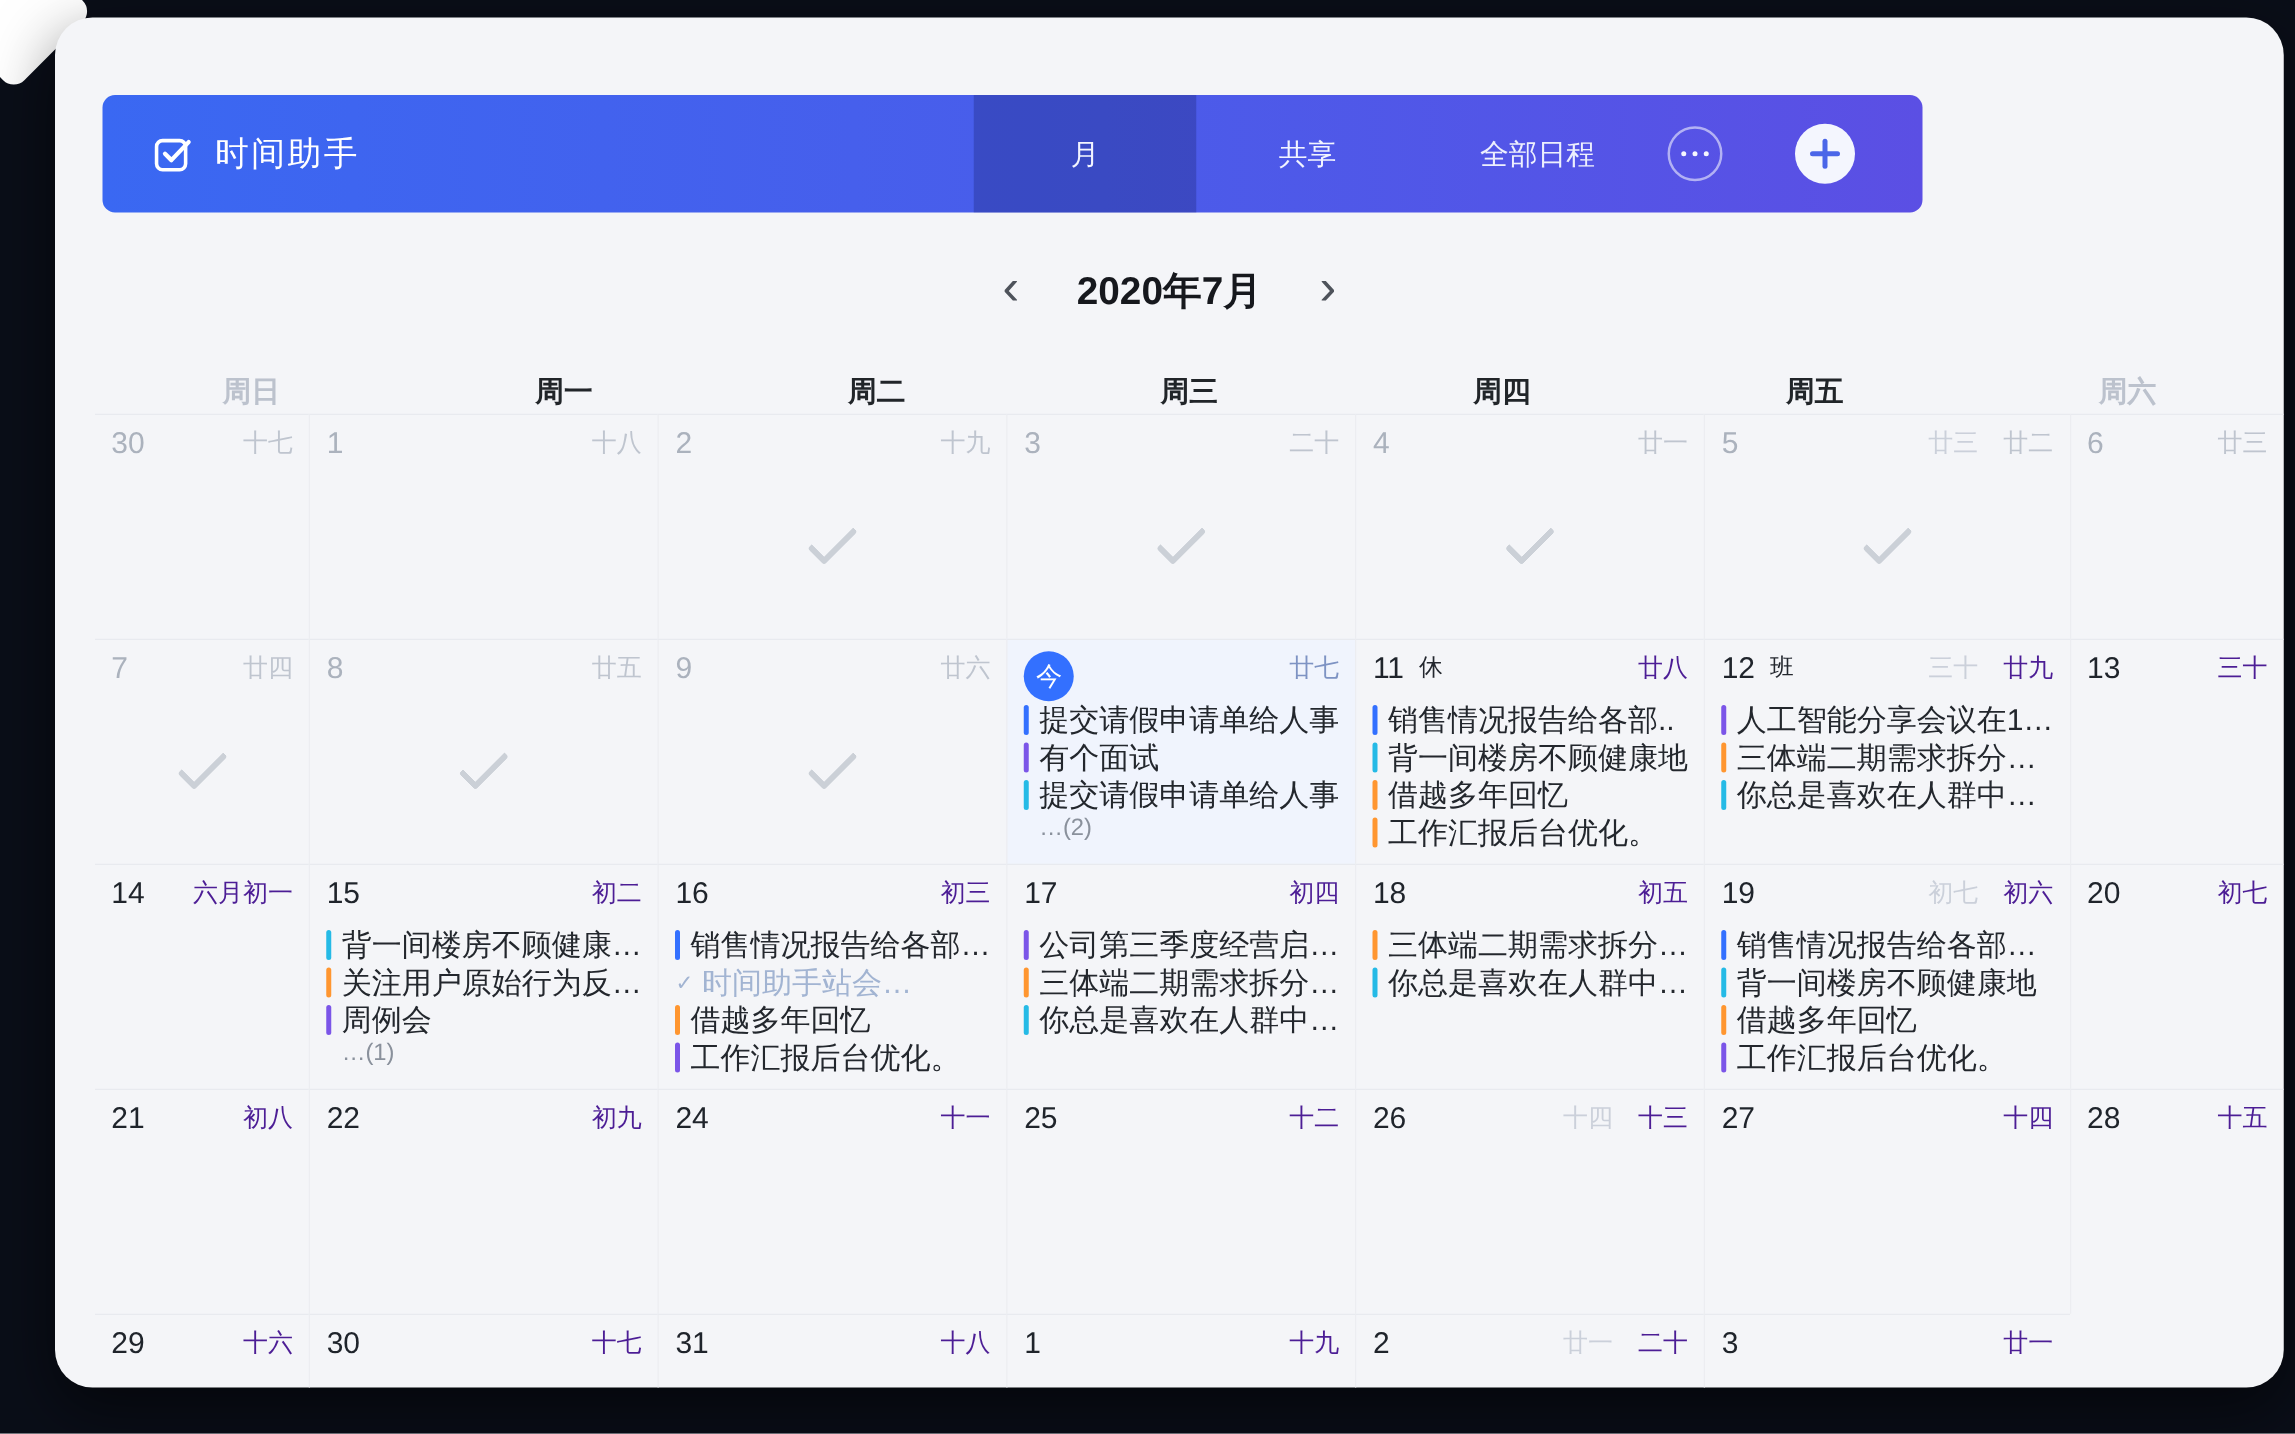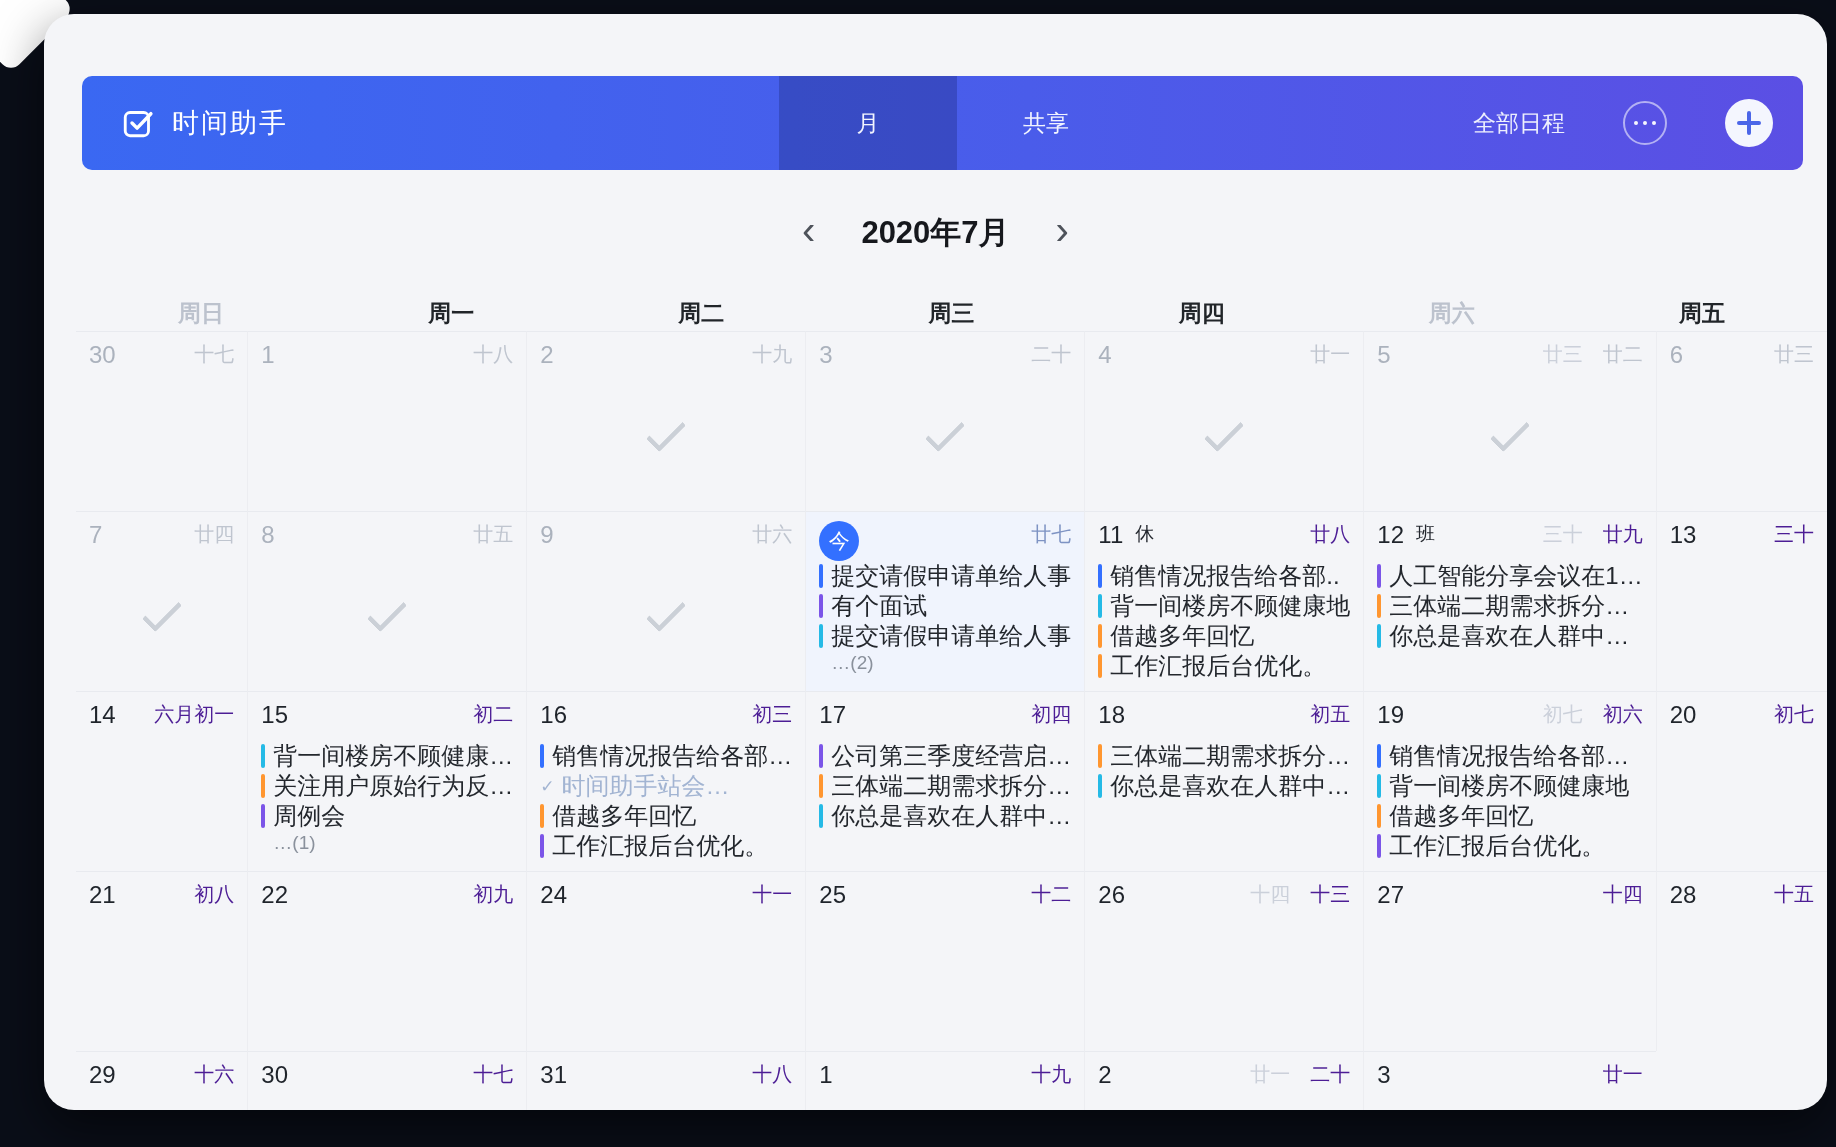--- a/index.html
+++ b/index.html
@@ -2,30 +2,30 @@
 <html><head>
 <meta charset="utf-8">
 <style>
   * { margin:0; padding:0; box-sizing:border-box; }
   body { font-family:"Liberation Sans", sans-serif; }
   .stage { position:relative; width:1836px; height:1147px; background:#0A0E18; overflow:hidden; }
   .corner-sliver { position:absolute; left:-34px; top:-36px; width:90px; height:90px; background:#ffffff; transform:rotate(45deg); border-radius:12px; }
   .app { position:absolute; left:44px; top:14px; width:1783px; height:1096px; background:#F4F5F8; border-radius:30px; overflow:hidden; box-shadow:0 18px 50px rgba(0,0,0,.55); }
 
   
-  .topbar { position:absolute; left:38px; top:62px; width:1721px; height:94px; border-radius:10px;
+  .topbar { position:absolute; left:38px; top:62px; width:1456px; height:94px; border-radius:10px;
             background:linear-gradient(90deg,#3A68F2 0%, #4A5CEA 55%, #5B4FE4 100%);
             display:flex; align-items:center;gap:32px; }
   .brand { display:flex; align-items:center; gap:16px; padding-left:38px; }
   .brand-title { font-size:27px; color:#fff; letter-spacing:2px; font-weight:500; }
   .tabs { position:absolute; left:697px; top:0; height:100%; display:flex; }
   .tab { width:178px; height:100%; display:flex; align-items:center; justify-content:center;
          font-size:23px; color:#F2F4FF; cursor:pointer; }
   .tab.active { background:rgba(10,18,80,0.25); font-weight:500; }
-  .header-right { margin-left:auto; display:flex; align-items:center; gap:58px; padding-right:30px;text-align:center; }
+  .header-right { margin-left:auto; display:flex; align-items:center; gap:58px; padding-right:54px;text-align:center; }
   .all-schedules { font-size:23px; color:#EDEFFD; cursor:pointer; }
   .more-btn { width:44px; height:44px; border:2px solid rgba(255,255,255,.55); border-radius:50%;
               display:flex; align-items:center; justify-content:center; gap:5px; cursor:pointer; }
   .more-btn i { width:4px; height:4px; border-radius:50%; background:rgba(255,255,255,.95); }
   .plus-btn { width:48px; height:48px; background:#F4F6FE; border-radius:50%; position:relative; cursor:pointer; }
   .plus-btn::before, .plus-btn::after { content:""; position:absolute; left:50%; top:50%; background:#4B66E8; border-radius:2px; }
   .plus-btn::before { width:24px; height:4px; transform:translate(-50%,-50%); }
   .plus-btn::after  { width:4px; height:24px; transform:translate(-50%,-50%); }
 
   
@@ -112,22 +112,22 @@
       <h1 class="month-title">2020年7月</h1>
       <span class="chev">›</span>
     </div>
 
     <div class="weekdays" id="weekdays">
         <div class="weekday weekend">周日</div>
         <div class="weekday">周一</div>
         <div class="weekday">周二</div>
         <div class="weekday">周三</div>
         <div class="weekday">周四</div>
+        <div class="weekday">周五</div>
         <div class="weekday weekend">周六</div>
-        <div class="weekday">周五</div>
       </div>
 
     <div class="grid" id="grid">
         <div class="cell past">
           <div class="day-row">
             <span class="day-num">30</span>
             <span class="lunars">
               <span class="lunar">十七</span>
             </span>
           </div>

